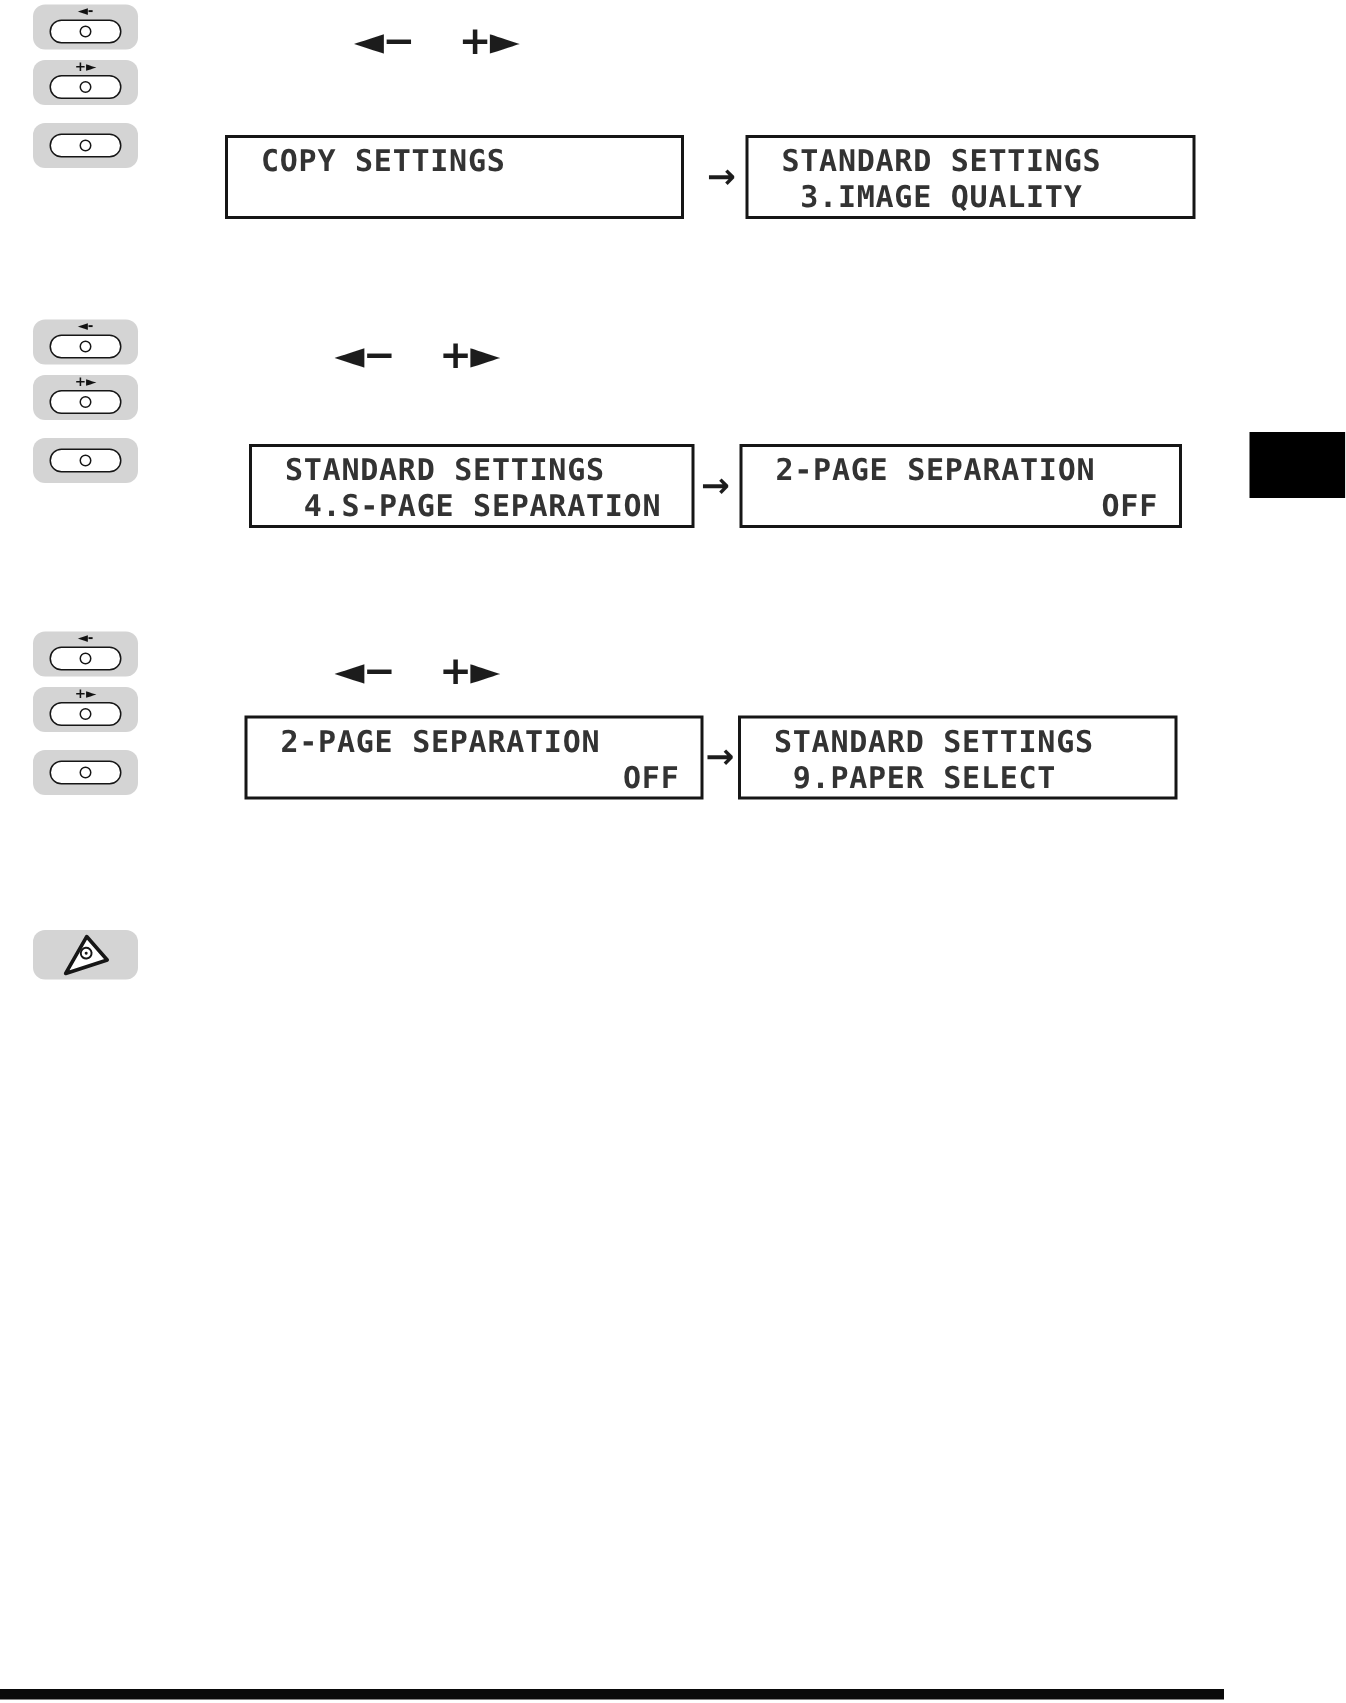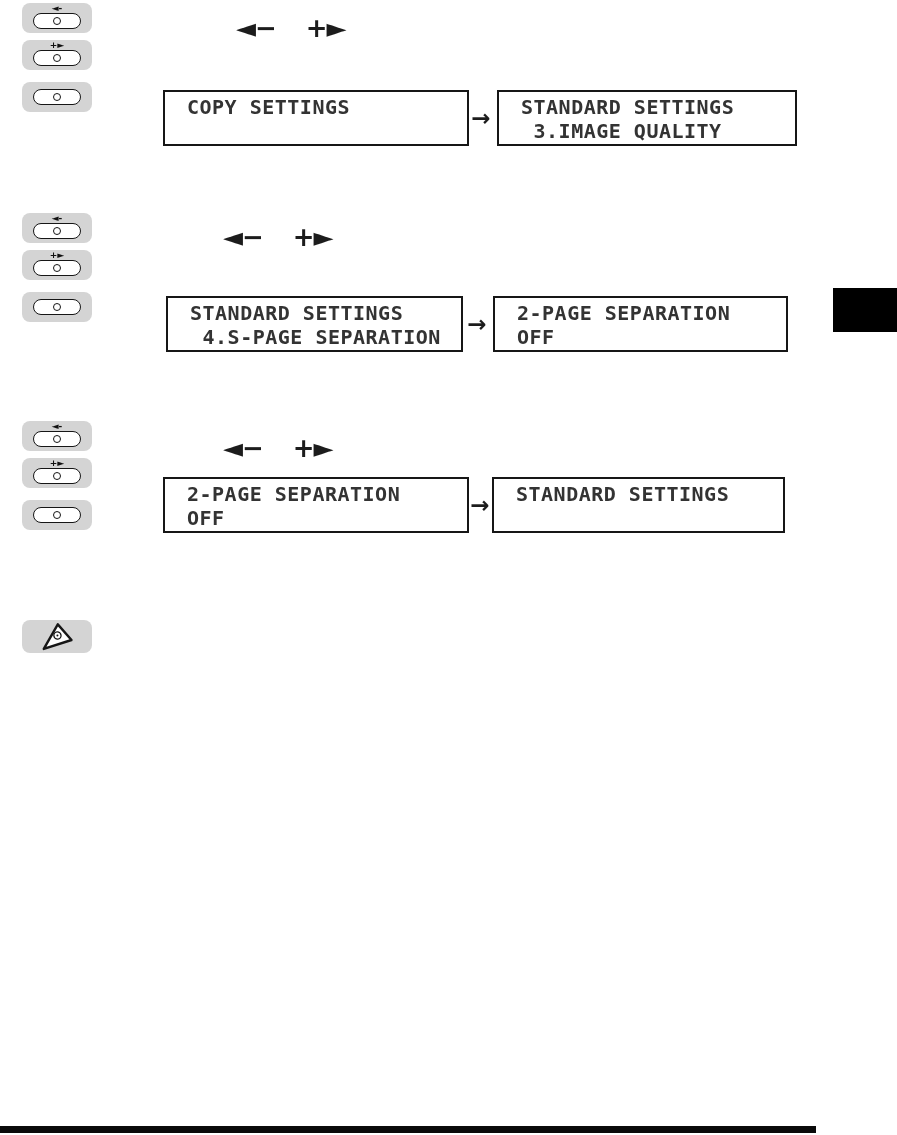--- a/index.html
+++ b/index.html
@@ -58,21 +58,21 @@
     padding:3px 12px 0 22px;
   }
   .lcd-line{
     font-family:"DejaVu Sans Mono", monospace;
     font-weight:bold;
     font-size:20px;line-height:24px;
     color:#333333;
     white-space:pre;
     letter-spacing:0.5px;
   }
-  .lcd-line.right{padding-right:2px;}
+  .lcd-line.right{text-align:right;padding-right:2px;}
   .trans-arrow{
     position:absolute;width:26px;height:56px;
     display:flex;align-items:center;justify-content:center;
     font-size:23px;font-weight:bold;color:#1c1c1c;
   }
   
   .side-tab{
     position:absolute;left:833px;top:288px;
     width:64px;height:44px;background:#000;
   }
@@ -104,21 +104,21 @@
           <span class="key-circle"></span>
         </span>
     </div>
   </div>
 
   <div class="inline-arrows" style="left:236px;top:14px">
     <span>◄−</span>
     <span>+►</span>
   </div>
 
-  <div class="lcd-box" style="left:163px;top:90px;width:306px">
+  <div class="lcd-box" style="left:150px;top:90px;width:306px">
     <div class="lcd-line">COPY SETTINGS</div>
   </div>
   <div class="trans-arrow" style="left:468px;top:90px">→</div>
   <div class="lcd-box" style="left:497px;top:90px;width:300px">
     <div class="lcd-line">STANDARD SETTINGS</div>
     <div class="lcd-line"> 3.IMAGE QUALITY</div>
   </div>
 
   <div class="key-stack" style="top:213px">
     <div class="key-tile gap-a">
@@ -180,20 +180,21 @@
     <span>+►</span>
   </div>
 
   <div class="lcd-box" style="left:163px;top:477px;width:306px">
     <div class="lcd-line">2-PAGE SEPARATION</div>
     <div class="lcd-line right">OFF</div>
   </div>
   <div class="trans-arrow" style="left:467px;top:477px">→</div>
   <div class="lcd-box" style="left:492px;top:477px;width:293px">
     <div class="lcd-line">STANDARD SETTINGS</div>
+    <div class="lcd-line"> 9.PAPER SELECT</div>
   </div>
 
   <div class="key-stack" style="top:620px">
     <div class="key-tile wide">
       <span style="display:flex;">
         <svg width="40" height="31" viewBox="0 0 40 31">
           <g transform="rotate(-6 20 15)">
             <polygon points="22,3.5 34,20.5 5.5,26.5" fill="#ffffff" stroke="#161616" stroke-width="2.4" stroke-linejoin="round"></polygon>
             <circle cx="20.5" cy="14.5" r="3.6" fill="none" stroke="#161616" stroke-width="1.3"></circle>
             <circle cx="20.5" cy="14.5" r="1" fill="#161616"></circle>

